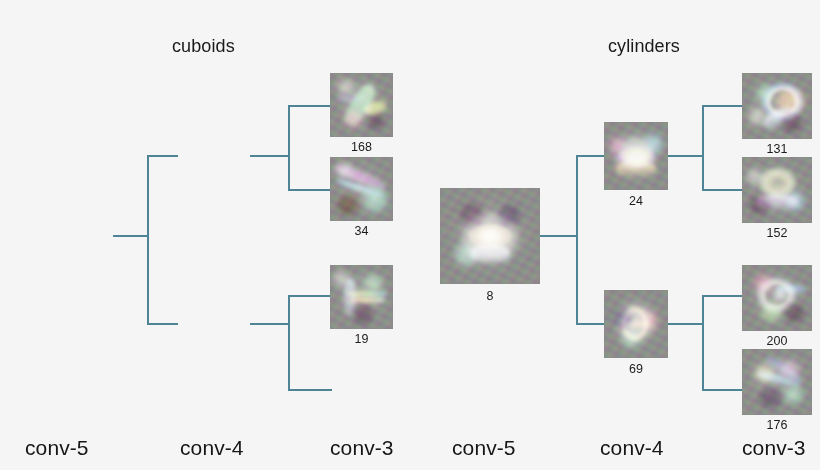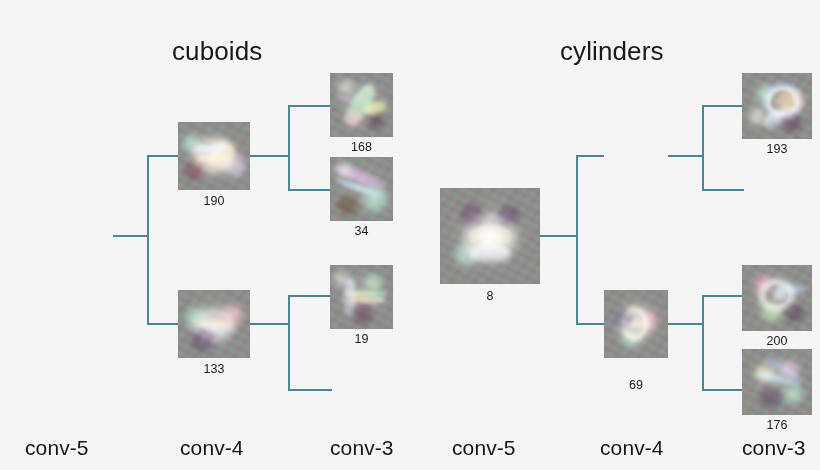--- a/index.html
+++ b/index.html
@@ -10,21 +10,21 @@
     font-family: "Liberation Sans", sans-serif;
     overflow: hidden;
   }
   #root {
     position: relative;
     width: 820px; height: 470px;
     background: #f5f5f5;
   }
   .group-title {
     position: absolute;
-    font-size: 26px;
+    font-size: 18px;
     color: #1a1a1a;
     font-family: "Liberation Sans", sans-serif;
     white-space: nowrap;
     letter-spacing: 0.1px;
   }
   .layer-label {
     position: absolute;
     font-size: 21px;
     color: #161616;
     font-family: "Liberation Sans", sans-serif;
@@ -93,21 +93,21 @@
     position:absolute; inset:0;
     background: radial-gradient(ellipse at 50% 48%, rgba(255,255,255,.18) 0%, rgba(140,140,138,0) 62%);
   }
 </style>
 </head>
 <body>
 
 <div id="root">
 
   <div class="group-title" style="left:172px; top:36px;">cuboids</div>
-  <div class="group-title" style="left:560px; top:36px;">cylinders</div>
+  <div class="group-title" style="left:608px; top:36px;">cylinders</div>
 
   <div class="edge edge-h" style="left:113px; top:235px; width:36px;"></div>
   <div class="edge edge-v" style="left:147px; top:155px; height:170px;"></div>
   <div class="edge edge-h" style="left:147px; top:155px; width:31px;"></div>
   <div class="edge edge-h" style="left:147px; top:323px; width:31px;"></div>
 
   <div class="edge edge-h" style="left:250px; top:155px; width:40px;"></div>
   <div class="edge edge-v" style="left:288px; top:105px; height:86px;"></div>
   <div class="edge edge-h" style="left:288px; top:105px; width:44px;"></div>
   <div class="edge edge-h" style="left:288px; top:189px; width:44px;"></div>
@@ -124,54 +124,21 @@
   <div class="edge edge-h" style="left:668px; top:155px; width:36px;"></div>
   <div class="edge edge-v" style="left:702px; top:105px; height:86px;"></div>
   <div class="edge edge-h" style="left:702px; top:105px; width:42px;"></div>
   <div class="edge edge-h" style="left:702px; top:189px; width:42px;"></div>
   <div class="edge edge-h" style="left:668px; top:323px; width:36px;"></div>
   <div class="edge edge-v" style="left:702px; top:295px; height:96px;"></div>
   <div class="edge edge-h" style="left:702px; top:295px; width:42px;"></div>
   <div class="edge edge-h" style="left:702px; top:389px; width:42px;"></div>
 
 
-  <div class="unit" style="left:178px; top:122px; width:72px; height:68px;">
-    <div class="unit-img" style="width:72px; height:68px;">
-      <div class="fv">
-        <div class="base"></div>
-        <div class="blob" style="left:20%; top:22%; width:58%; height:54%; background:radial-gradient(circle,#e8dcc0,#a89a80 72%,transparent)"></div>
-        <div class="streak" style="left:22%; top:34%; width:48%; height:12%; background:linear-gradient(100deg,#cfe8ff,#7fc0ff,#4a82c8)"></div>
-        <div class="streak" style="left:26%; top:47%; width:46%; height:14%; background:linear-gradient(100deg,#ffe07a,#e0a030,#8a5a1a)"></div>
-        <div class="streak" style="left:44%; top:28%; width:34%; height:42%; transform:rotate(24deg); background:linear-gradient(160deg,#f0e0a0,#c8a050,#6a4a20)"></div>
-        <div class="blob" style="left:64%; top:46%; width:30%; height:36%; background:radial-gradient(circle,#d8c0e8,#9070a8,transparent)"></div>
-        <div class="blob sub" style="left:10%; top:58%; width:28%; height:28%; background:radial-gradient(circle,#ff6fa0,#c04070,transparent)"></div>
-        <div class="blob" style="left:6%; top:18%; width:26%; height:28%; background:radial-gradient(circle,#8fe0c8,#4fa890,transparent)"></div>
-        <div class="grain"></div>
-        <div class="veil"></div>
-      </div>
-    </div>
-    <div class="unit-caption" style="top:72px;">190</div>
-  </div>
-
-  <div class="unit" style="left:178px; top:290px; width:72px; height:68px;">
-    <div class="unit-img" style="width:72px; height:68px;">
-      <div class="fv">
-        <div class="base"></div>
-        <div class="blob" style="left:22%; top:26%; width:56%; height:50%; background:radial-gradient(circle,#d8cfc0,#9a9288 72%,transparent)"></div>
-        <div class="streak" style="left:30%; top:46%; width:50%; height:10%; background:linear-gradient(90deg,#fff3c0,#ffbe4a,#d04a2a)"></div>
-        <div class="streak" style="left:36%; top:54%; width:44%; height:8%; background:linear-gradient(90deg,#9fe8ff,#4fb0e0,#2a6a9a)"></div>
-        <div class="blob" style="left:10%; top:24%; width:30%; height:36%; background:radial-gradient(circle,#7fe0a0,#3f9a70,transparent)"></div>
-        <div class="blob sub" style="left:18%; top:58%; width:34%; height:32%; background:radial-gradient(circle,#b070d8,#6a3f9a,transparent)"></div>
-        <div class="blob" style="left:60%; top:20%; width:32%; height:32%; background:radial-gradient(circle,#ffa0c8,#c0506a,transparent)"></div>
-        <div class="grain"></div>
-        <div class="veil"></div>
-      </div>
-    </div>
-    <div class="unit-caption" style="top:72px;">133</div>
-  </div>
+
 
   <div class="unit" style="left:330px; top:73px; width:63px; height:64px;">
     <div class="unit-img" style="width:63px; height:64px;">
       <div class="fv">
         <div class="base"></div>
         <div class="streak" style="left:12%; top:34%; width:48%; height:12%; background:linear-gradient(90deg,#6a4a9a,#3a2a6a,#1a1a3a)"></div>
         <div class="streak" style="left:34%; top:14%; width:28%; height:70%; transform:rotate(32deg); background:linear-gradient(180deg,#a8e8a0,#60c878,#2a7a4a)"></div>
         <div class="streak" style="left:54%; top:46%; width:36%; height:18%; transform:rotate(-18deg); background:linear-gradient(90deg,#f0ff8a,#c8e040,#7a9020)"></div>
         <div class="blob" style="left:22%; top:56%; width:30%; height:30%; background:radial-gradient(circle,#ff4a8a,#a02050,transparent)"></div>
         <div class="blob sub" style="left:58%; top:62%; width:28%; height:26%; background:radial-gradient(circle,#c050a0,#702060,transparent)"></div>
@@ -228,55 +195,87 @@
         <div class="blob sub" style="left:20%; top:16%; width:24%; height:24%; background:radial-gradient(circle,#d87ac8,#8a3f8a,transparent)"></div>
         <div class="blob sub" style="left:58%; top:18%; width:22%; height:22%; background:radial-gradient(circle,#c06ad8,#6a2f8a,transparent)"></div>
         <div class="blob" style="left:14%; top:56%; width:24%; height:26%; background:radial-gradient(circle,#9fe0c8,#4f9a80,transparent)"></div>
         <div class="grain"></div>
         <div class="veil"></div>
       </div>
     </div>
     <div class="unit-caption" style="top:101px;">8</div>
   </div>
 
+  <div class="unit" style="left:604px; top:122px; width:64px; height:68px;">
+    <div class="unit-img" style="width:64px; height:68px;">
+      <div class="fv">
+        <div class="base"></div>
+        <div class="blob" style="left:24%; top:22%; width:52%; height:44%; background:radial-gradient(circle,#d8e0d0,#96a090 72%,transparent)"></div>
+        <div class="ring" style="left:24%; top:34%; width:56%; height:34%; background:radial-gradient(ellipse,#f0f4c8 22%,#c8d060 44%,#6a2f8a 66%,transparent 76%)"></div>
+        <div class="streak" style="left:18%; top:56%; width:64%; height:26%; background:linear-gradient(180deg,#f0d8a0,#c09a50,transparent)"></div>
+        <div class="streak" style="left:16%; top:48%; width:68%; height:10%; background:linear-gradient(90deg,#a050c0,#7a2f9a,#40104a)"></div>
+        <div class="blob" style="left:8%; top:20%; width:26%; height:30%; background:radial-gradient(circle,#ff7ac0,#a03070,transparent)"></div>
+        <div class="blob" style="left:62%; top:16%; width:30%; height:32%; background:radial-gradient(circle,#8fe0e8,#3f90a8,transparent)"></div>
+        <div class="grain"></div>
+        <div class="veil"></div>
+      </div>
+    </div>
+    <div class="unit-caption" style="top:72px;">24</div>
+  </div>
 
   <div class="unit" style="left:604px; top:290px; width:64px; height:68px;">
     <div class="unit-img" style="width:64px; height:68px;">
       <div class="fv">
         <div class="base"></div>
         <div class="blob" style="left:20%; top:22%; width:56%; height:52%; background:radial-gradient(circle,#d4cfc4,#93908a 72%,transparent)"></div>
         <div class="ring" style="left:26%; top:24%; width:44%; height:52%; background:radial-gradient(ellipse,transparent 36%,#e0c070 52%,#6a4a20 66%,transparent 74%)"></div>
         <div class="streak" style="left:30%; top:46%; width:44%; height:9%; background:linear-gradient(90deg,#fff0b0,#e0a040,#8a5a1a)"></div>
         <div class="blob" style="left:54%; top:30%; width:30%; height:30%; background:radial-gradient(circle,#ff5a7a,#a02040,transparent)"></div>
         <div class="blob sub" style="left:16%; top:28%; width:28%; height:30%; background:radial-gradient(circle,#8f7ad8,#4a2f8a,transparent)"></div>
         <div class="blob" style="left:26%; top:58%; width:32%; height:28%; background:radial-gradient(circle,#8fe0b0,#3f9a70,transparent)"></div>
         <div class="grain"></div>
         <div class="veil"></div>
       </div>
     </div>
-    <div class="unit-caption" style="top:72px;margin-top:16px;">69</div>
+    <div class="unit-caption" style="top:72px;">69</div>
   </div>
 
   <div class="unit" style="left:742px; top:73px; width:70px; height:66px;">
     <div class="unit-img" style="width:70px; height:66px;">
       <div class="fv">
         <div class="base"></div>
         <div class="ring" style="left:26%; top:12%; width:64%; height:62%; background:radial-gradient(ellipse,transparent 32%,#f0f0f0 44%,#3a6ab0 58%,transparent 70%)"></div>
         <div class="blob" style="left:48%; top:22%; width:42%; height:40%; background:radial-gradient(circle,#ffc86a,#d07a30,transparent)"></div>
         <div class="blob" style="left:20%; top:16%; width:26%; height:30%; background:radial-gradient(circle,#8fe09a,#3f9a58,transparent)"></div>
         <div class="streak" style="left:30%; top:56%; width:46%; height:26%; transform:rotate(-26deg); background:linear-gradient(180deg,#d8e8f0,#90a8c0,transparent)"></div>
         <div class="blob sub" style="left:56%; top:62%; width:30%; height:28%; background:radial-gradient(circle,#d060b0,#7a2060,transparent)"></div>
         <div class="blob" style="left:8%; top:52%; width:26%; height:28%; background:radial-gradient(circle,#cfd8c0,#8a9080,transparent)"></div>
         <div class="grain"></div>
         <div class="veil"></div>
       </div>
     </div>
-    <div class="unit-caption" style="top:69px;">193</div>
-  </div>
-
+    <div class="unit-caption" style="top:69px;">131</div>
+  </div>
+
+  <div class="unit" style="left:742px; top:157px; width:70px; height:66px;">
+    <div class="unit-img" style="width:70px; height:66px;">
+      <div class="fv">
+        <div class="base"></div>
+        <div class="ring" style="left:22%; top:14%; width:58%; height:50%; background:radial-gradient(ellipse,#3a3a2a 10%,#9a9a50 26%,#d8d0a0 42%,#6a8a50 58%,transparent 70%)"></div>
+        <div class="blob" style="left:34%; top:22%; width:28%; height:24%; background:radial-gradient(circle,#5a5a3a,#2a2a1a,transparent)"></div>
+        <div class="streak" style="left:22%; top:56%; width:58%; height:26%; background:linear-gradient(180deg,#e8e0f0,#a090c0,transparent)"></div>
+        <div class="blob sub" style="left:12%; top:58%; width:28%; height:28%; background:radial-gradient(circle,#c060b0,#6a2060,transparent)"></div>
+        <div class="blob" style="left:62%; top:52%; width:28%; height:30%; background:radial-gradient(circle,#8fd0e8,#3f80a8,transparent)"></div>
+        <div class="blob" style="left:6%; top:16%; width:24%; height:26%; background:radial-gradient(circle,#cfcabb,#8a8880,transparent)"></div>
+        <div class="grain"></div>
+        <div class="veil"></div>
+      </div>
+    </div>
+    <div class="unit-caption" style="top:69px;">152</div>
+  </div>
 
   <div class="unit" style="left:742px; top:265px; width:70px; height:66px;">
     <div class="unit-img" style="width:70px; height:66px;">
       <div class="fv">
         <div class="base"></div>
         <div class="ring" style="left:18%; top:16%; width:62%; height:58%; background:radial-gradient(ellipse,transparent 30%,#d8d0c0 44%,#7a8a90 58%,transparent 70%)"></div>
         <div class="blob" style="left:44%; top:36%; width:22%; height:18%; background:radial-gradient(circle,#ffffff,#c8d0d8,transparent)"></div>
         <div class="streak" style="left:48%; top:30%; width:44%; height:12%; background:linear-gradient(90deg,#8fd8f0,#4f9ad0,#2a5a9a)"></div>
         <div class="blob" style="left:16%; top:14%; width:30%; height:28%; background:radial-gradient(circle,#ff6a9a,#a02050,transparent)"></div>
         <div class="blob" style="left:26%; top:56%; width:32%; height:30%; background:radial-gradient(circle,#9fe878,#4f9a38,transparent)"></div>

